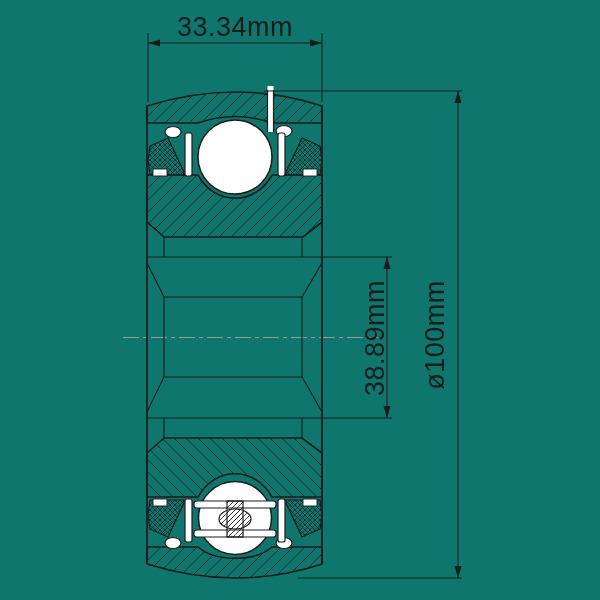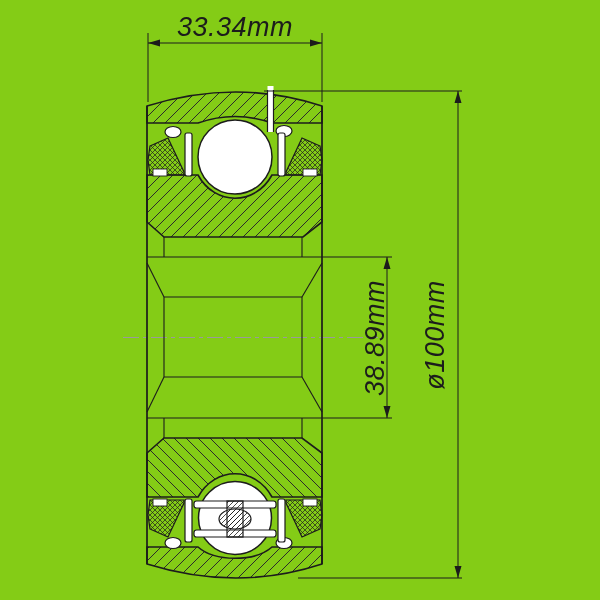--- a/index.html
+++ b/index.html
@@ -7,23 +7,22 @@
     padding: 0;
     width: 600px;
     height: 600px;
     background: #ffffff;
     font-family: "Liberation Sans", sans-serif;
   }
   #stage {
     position: relative;
     width: 600px;
     height: 600px;
-    background: #84cc16;
+    background: #0f766e;
     overflow: hidden;
-    font-style: italic;
   }
   svg text {
     font-family: "Liberation Sans", "DejaVu Sans", sans-serif;
     font-size: 27px;
     fill: #1c1c1c;
     letter-spacing: 0.5px;
   }
 </style>
 </head>
 <body>

